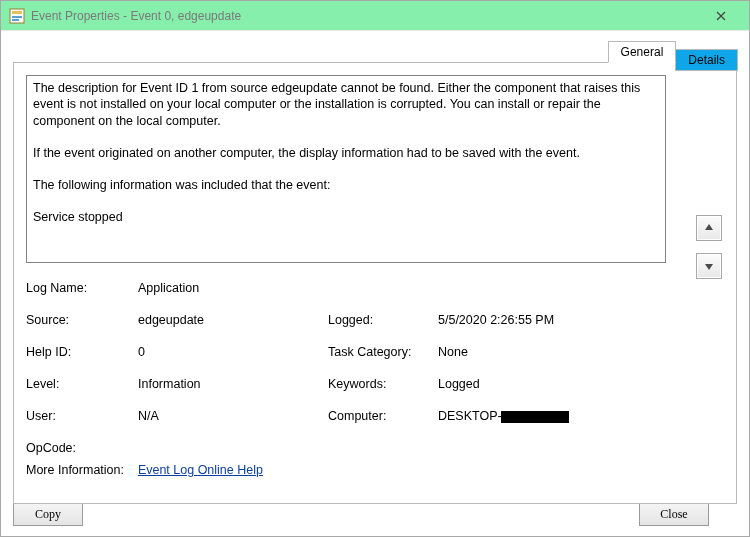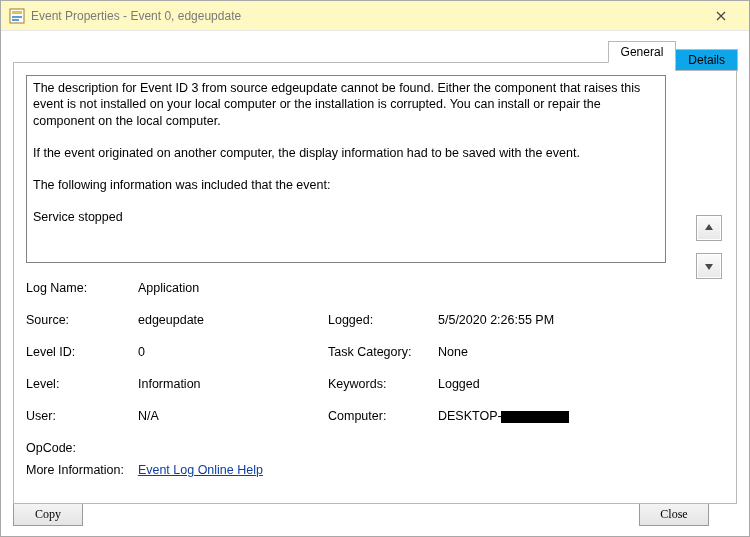--- a/index.html
+++ b/index.html
@@ -11,21 +11,21 @@
     background: #fff;
     width: 750px;
     height: 537px;
     overflow: hidden;
     border: 1px solid #a8a8a8;
     position: relative;
   }
   
   .titlebar {
     height: 30px;
-    background: #fef9c3;
+    background: #86efac;
     display: flex;
     align-items: center;
     padding: 0 8px 0 8px;
     color: #7a7a7a;
     font-size: 12px;
     border-bottom: 1px solid #e8e8e8;
   }
   .titlebar .icn {
     width: 16px; height: 16px; margin-right: 6px;
     display: inline-flex; align-items:center; justify-content:center;
@@ -169,21 +169,21 @@
 <div class="client">
 
   <div class="tabstrip">
     <div class="tab active">General</div>
     <div class="tab inactive">Details</div>
   </div>
 
   <div class="tabpanel">
 
     <div class="descbox">
-      <p>The description for Event ID 3 from source edgeupdate cannot be found. Either the component that raises this event is not installed on your local computer or the installation is corrupted. You can install or repair the component on the local computer.</p>
+      <p>The description for Event ID 1 from source edgeupdate cannot be found. Either the component that raises this event is not installed on your local computer or the installation is corrupted. You can install or repair the component on the local computer.</p>
       <div class="gap"></div>
       <p>If the event originated on another computer, the display information had to be saved with the event.</p>
       <div class="gap"></div>
       <p>The following information was included that the event:</p>
       <div class="gap"></div>
       <p>Service stopped</p>
     </div>
 
     <div class="arrowbtn arrow-up">
       <svg viewBox="0 0 10 10">
@@ -198,21 +198,21 @@
 
     <div class="props">
       <div class="lbl">Log Name:</div>
       <div style="grid-column: 2 / span 3;">Application</div>
 
       <div class="lbl">Source:</div>
       <div>edgeupdate</div>
       <div class="lbl">Logged:</div>
       <div>5/5/2020 2:26:55 PM</div>
 
-      <div class="lbl">Level ID:</div>
+      <div class="lbl">Help ID:</div>
       <div>0</div>
       <div class="lbl">Task Category:</div>
       <div>None</div>
 
       <div class="lbl">Level:</div>
       <div>Information</div>
       <div class="lbl">Keywords:</div>
       <div>Logged</div>
 
       <div class="lbl">User:</div>

